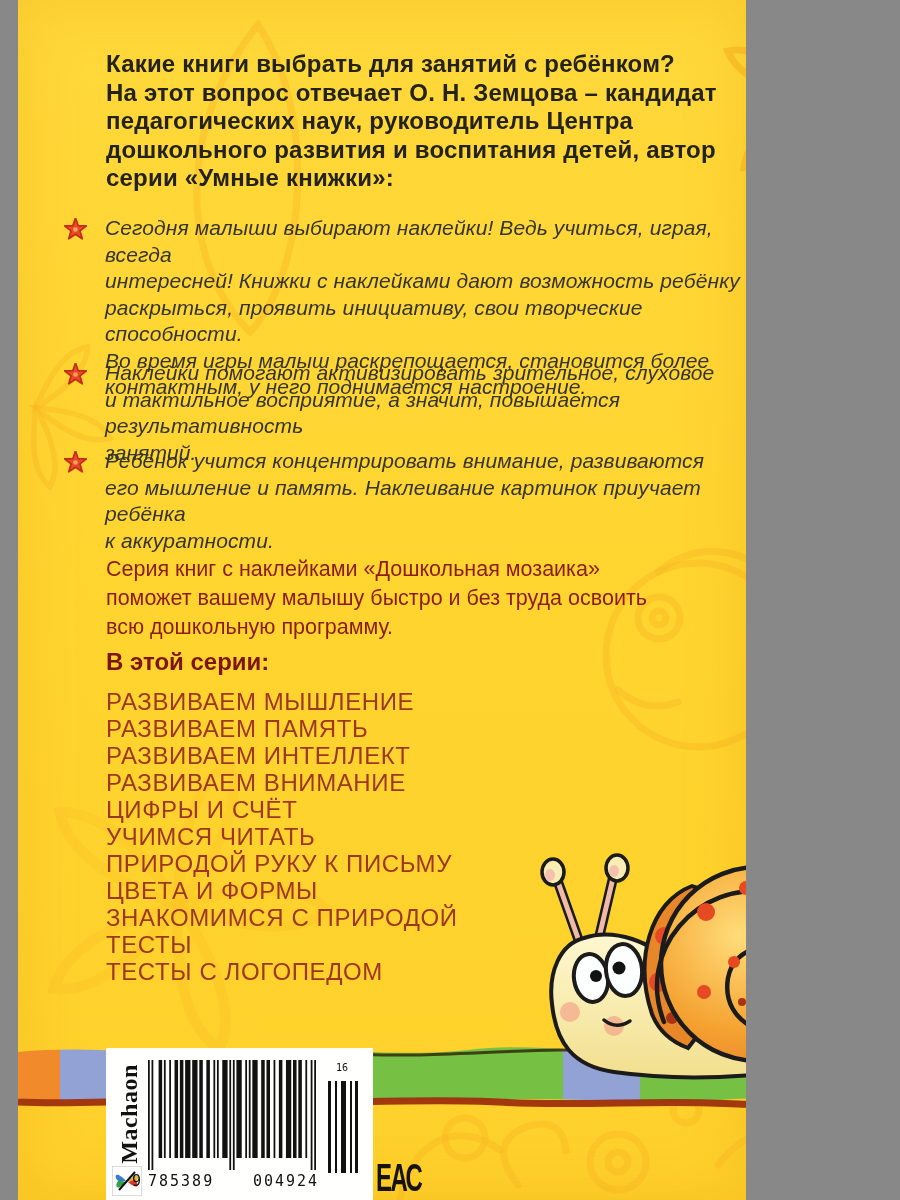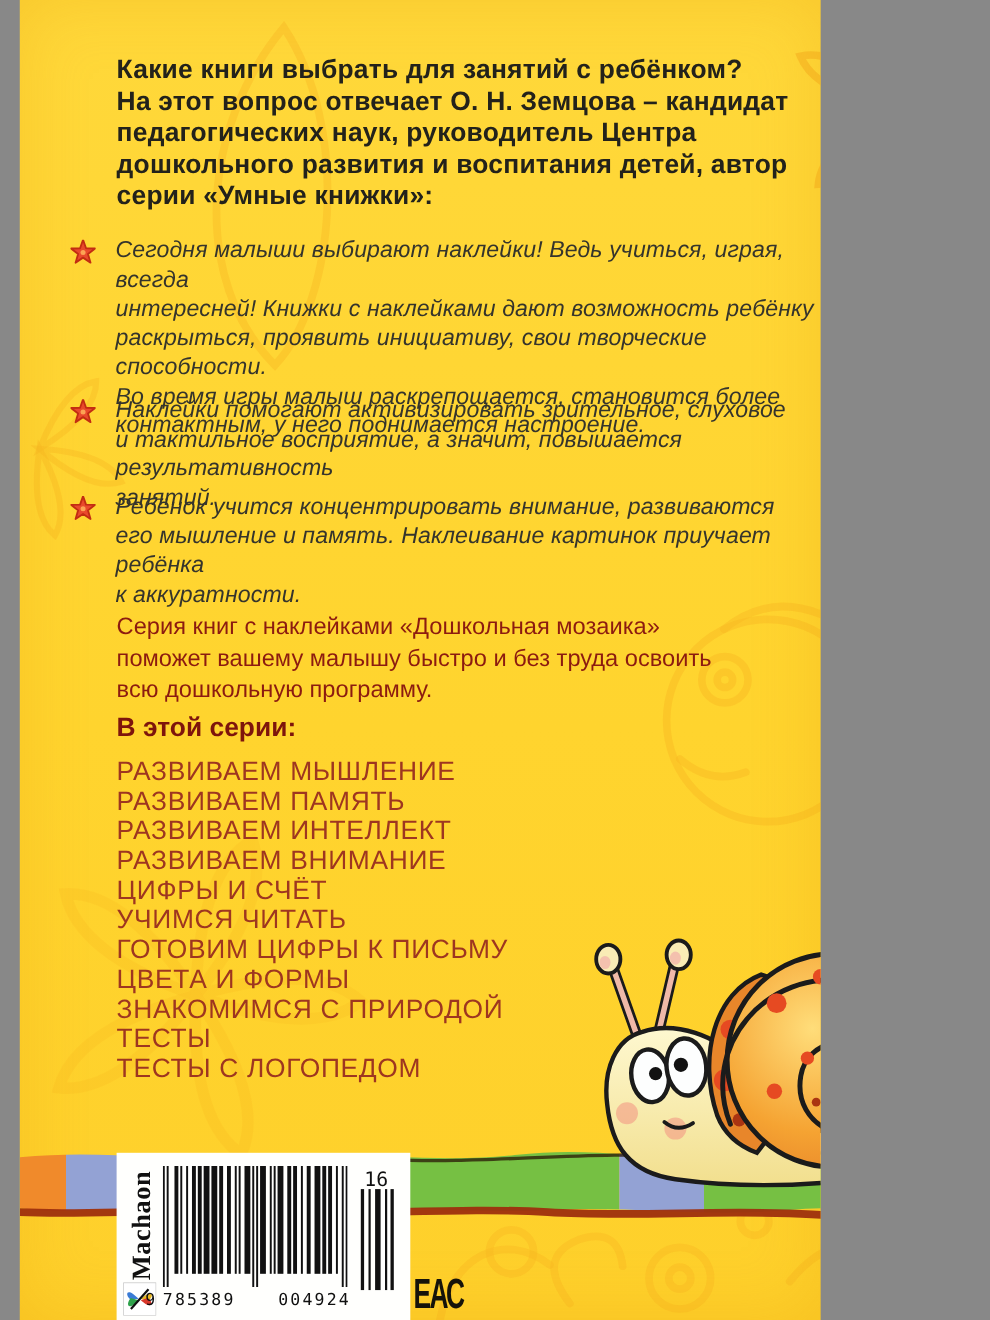--- a/index.html
+++ b/index.html
@@ -48,21 +48,21 @@
   .machaon{
     position:absolute; left:-36px; top:52px; width:120px; height:28px;
     transform:rotate(-90deg);
     font-family:"Liberation Serif", serif; font-weight:bold; font-size:24px;
     color:#111; text-align:center; letter-spacing:.5px;
   }
   .butterfly{position:absolute; left:6px; top:118px;}
   .bars{position:absolute; left:42px; top:12px;}
   .addon-label{
     position:absolute; left:216px; top:14px; width:40px; text-align:center;
-    font-family:"DejaVu Sans Mono", monospace; font-size:18px; color:#111;
+    font-family:"DejaVu Sans Mono", monospace; font-size:10px; color:#111;
   }
   .addon-bars{position:absolute; left:220px; top:33px;}
   .digits{
     position:absolute; left:26px; top:124px; width:220px;
     font-family:"DejaVu Sans Mono", monospace; font-size:15px; color:#111;
     display:flex;
   }
   .digits .d-lead{width:16px;}
   .digits .d-g1{width:92px; text-align:left; letter-spacing:2px;}
   .digits .d-g2{width:92px; text-align:center; letter-spacing:2px;}
@@ -177,21 +177,21 @@
 поможет вашему малышу быстро и без труда освоить
 всю дошкольную программу.</div>
   <div class="series-heading">В этой серии:</div>
   <div class="series-list">
     <div>РАЗВИВАЕМ МЫШЛЕНИЕ</div>
     <div>РАЗВИВАЕМ ПАМЯТЬ</div>
     <div>РАЗВИВАЕМ ИНТЕЛЛЕКТ</div>
     <div>РАЗВИВАЕМ ВНИМАНИЕ</div>
     <div>ЦИФРЫ И СЧЁТ</div>
     <div>УЧИМСЯ ЧИТАТЬ</div>
-    <div>ГОТОВИМ ЦИФРЫ К ПИСЬМУ</div>
+    <div>ПРИРОДОЙ РУКУ К ПИСЬМУ</div>
     <div>ЦВЕТА И ФОРМЫ</div>
     <div>ЗНАКОМИМСЯ С ПРИРОДОЙ</div>
     <div>ТЕСТЫ</div>
     <div>ТЕСТЫ С ЛОГОПЕДОМ</div>
   </div>
 
   <svg class="band" width="900" height="80" viewBox="0 0 900 80">
     <defs>
       <clipPath id="bandClip">
         <path d="M0 16 C 80 8, 150 22, 230 16 C 310 10, 380 22, 450 14 C 520 6, 560 18, 620 16 C 700 14, 760 8, 830 14 C 860 17, 880 14, 900 12

